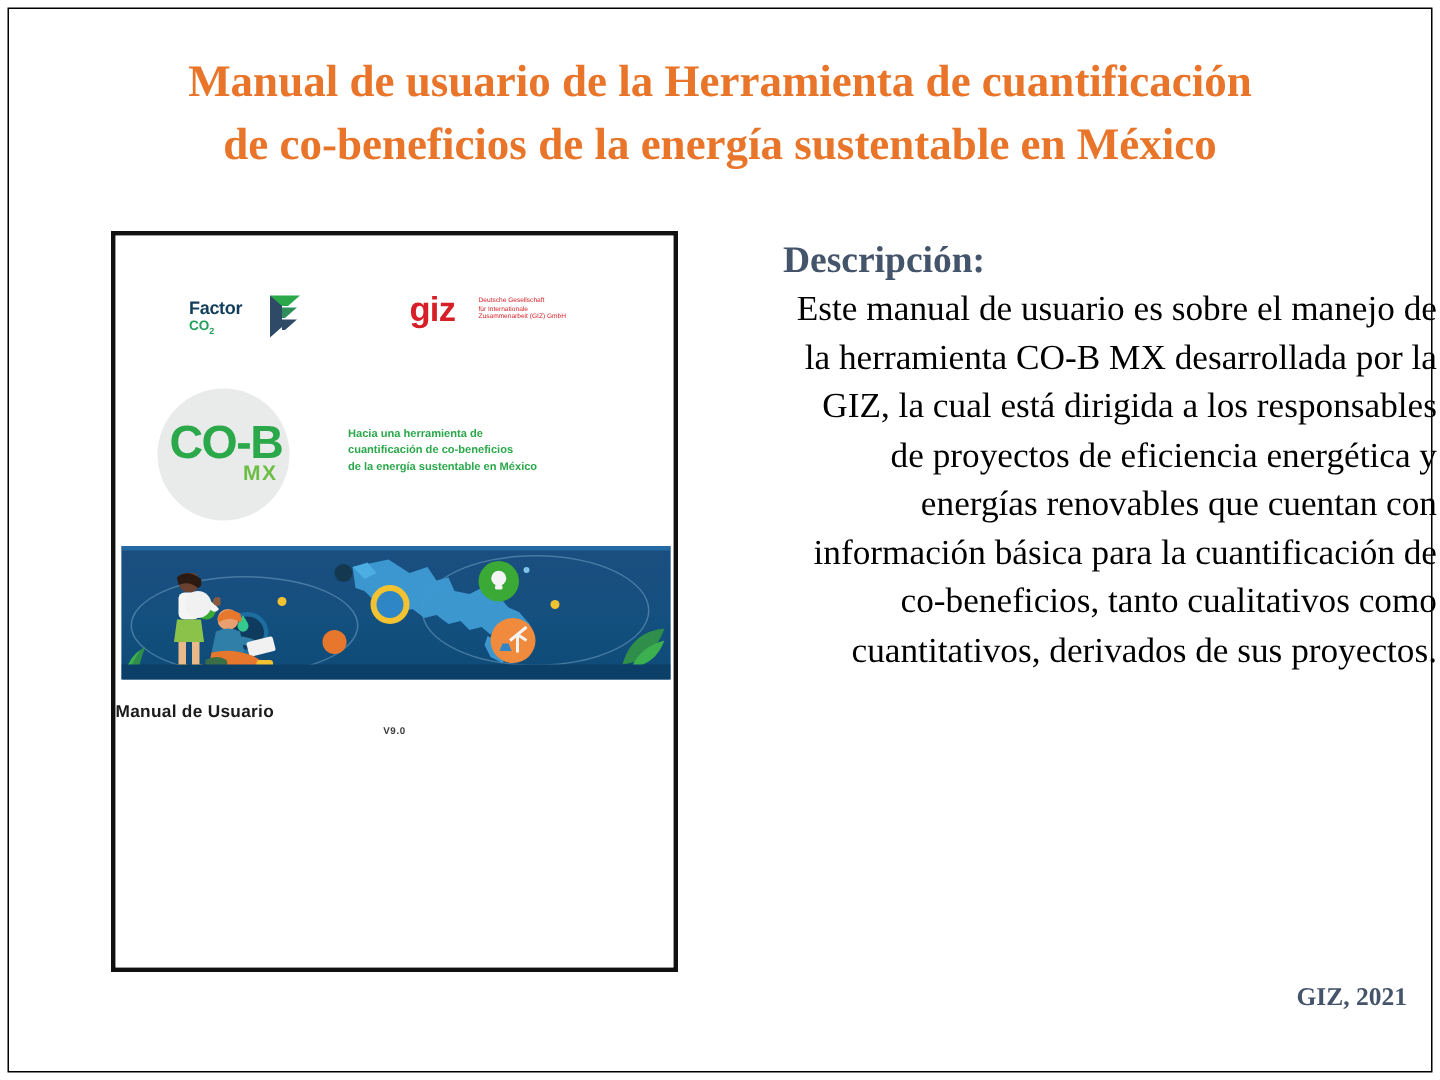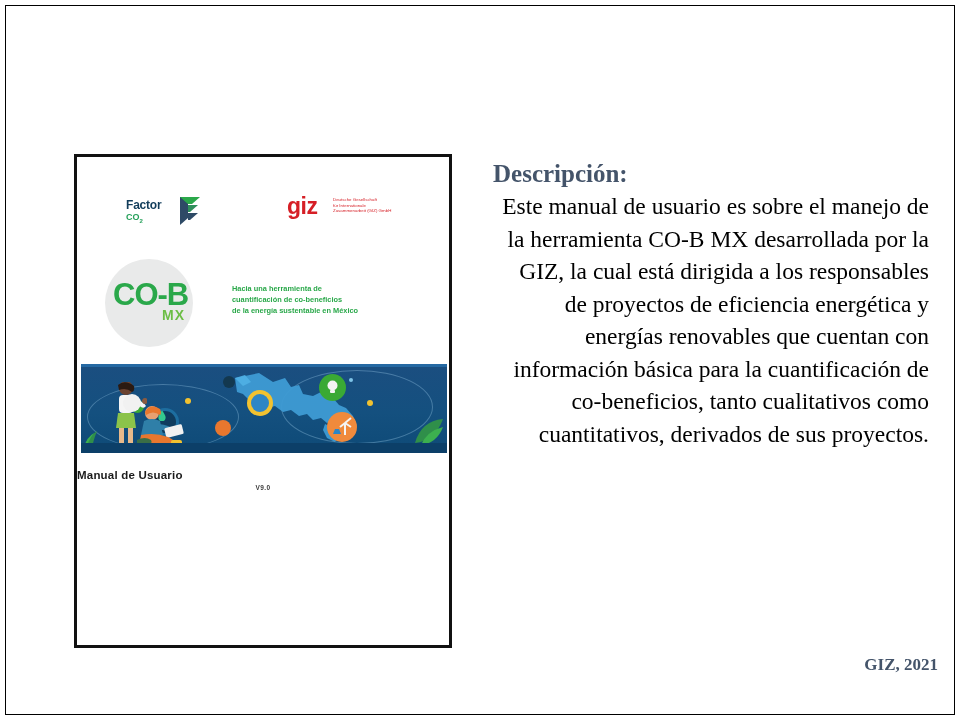--- a/index.html
+++ b/index.html
@@ -46,21 +46,21 @@
 
   
   .logo-row{position:absolute;left:0;top:38px;width:100%;height:38px;}
   .factor-logo{position:absolute;left:49px;top:0;width:78px;height:36px;}
   .factor-text{position:absolute;left:0;top:4px;font-family:"Liberation Sans",sans-serif;}
   .factor-word{font-size:12px;font-weight:700;color:#123d5b;letter-spacing:-.2px;display:block;line-height:12px;}
   .factor-co2{font-size:9px;font-weight:700;color:#25a05a;display:block;line-height:11px;margin-top:1px;}
   .factor-co2 sub{font-size:6px;}
   .factor-mark{position:absolute;left:52px;top:1px;width:24px;height:30px;}
 
-  .giz-logo{position:absolute;left:210px;top:-2px;width:130px;height:34px;}
+  .giz-logo{position:absolute;left:196px;top:-2px;width:130px;height:34px;}
   .giz-word{position:absolute;left:0;top:0;font-family:"Liberation Sans",sans-serif;font-size:23px;font-weight:700;color:#d61f26;line-height:26px;letter-spacing:-.5px;}
   .giz-sub{position:absolute;left:46px;top:4px;width:84px;font-family:"Liberation Sans",sans-serif;font-size:4.4px;line-height:5.6px;color:#d61f26;}
 
   
   .cob-block{position:absolute;left:0;top:108px;width:100%;height:80px;}
   .cob-circle{position:absolute;left:28px;top:-6px;width:88px;height:88px;border-radius:50%;background:#e9eaea;}
   .cob-text{position:absolute;left:36px;top:14px;font-family:"Liberation Sans",sans-serif;}
   .cob-main{font-size:31px;font-weight:700;color:#2aa84a;line-height:31px;letter-spacing:-1px;display:block;}
   .cob-mx{font-size:14px;font-weight:700;color:#6cbe45;line-height:15px;letter-spacing:1px;display:block;margin-left:49px;margin-top:-2px;}
   .cob-tagline{position:absolute;left:155px;top:18px;width:215px;
@@ -89,21 +89,21 @@
   
   .conecc{position:absolute;left:0;top:358px;width:100%;height:56px;}
   .conecc-word{position:absolute;left:0;top:0;width:100%;text-align:center;
     font-family:"Liberation Sans",sans-serif;font-size:36px;font-weight:700;color:#5a5a5a;letter-spacing:-1.5px;line-height:38px;}
   .conecc-word .e{color:#3aa935;position:relative;}
   .conecc-leaf{position:absolute;left:209px;top:6px;width:16px;height:14px;}
   .conecc-tag{position:absolute;left:0;top:42px;width:100%;text-align:center;
     font-family:"Liberation Sans",sans-serif;font-size:6.6px;color:#8a8a8a;letter-spacing:.2px;}
 
   
-  .desc-wrap{position:absolute;left:493px;top:158px;width:436px;}
+  .desc-wrap{position:absolute;left:522px;top:158px;width:436px;}
   .desc-heading{
     font-family:"Liberation Serif", serif;
     font-size:25px;font-weight:700;color:#44546a;line-height:31px;margin:0 0 1px 0;
   }
   .desc-body{
     font-family:"Liberation Serif", serif;
     font-size:23.5px;color:#000000;line-height:32.5px;margin:0;
     text-align:right;
   }
   .credit{
@@ -112,20 +112,22 @@
     font-size:17px;font-weight:700;color:#44546a;
   }
 </style>
 </head>
 <body>
 
 <div class="slide">
   <div class="page-frame"></div>
 
   <div class="title">
+    <span>Manual de usuario de la Herramienta de cuantificación</span>
+    <span class="l2">de co-beneficios de la energía sustentable en México</span>
   </div>
 
   <div class="cover">
     <div class="cover-inner">
 
       <div class="logo-row">
 
         <div class="factor-logo">
           <div class="factor-text">
             <span class="factor-word">Factor</span>

